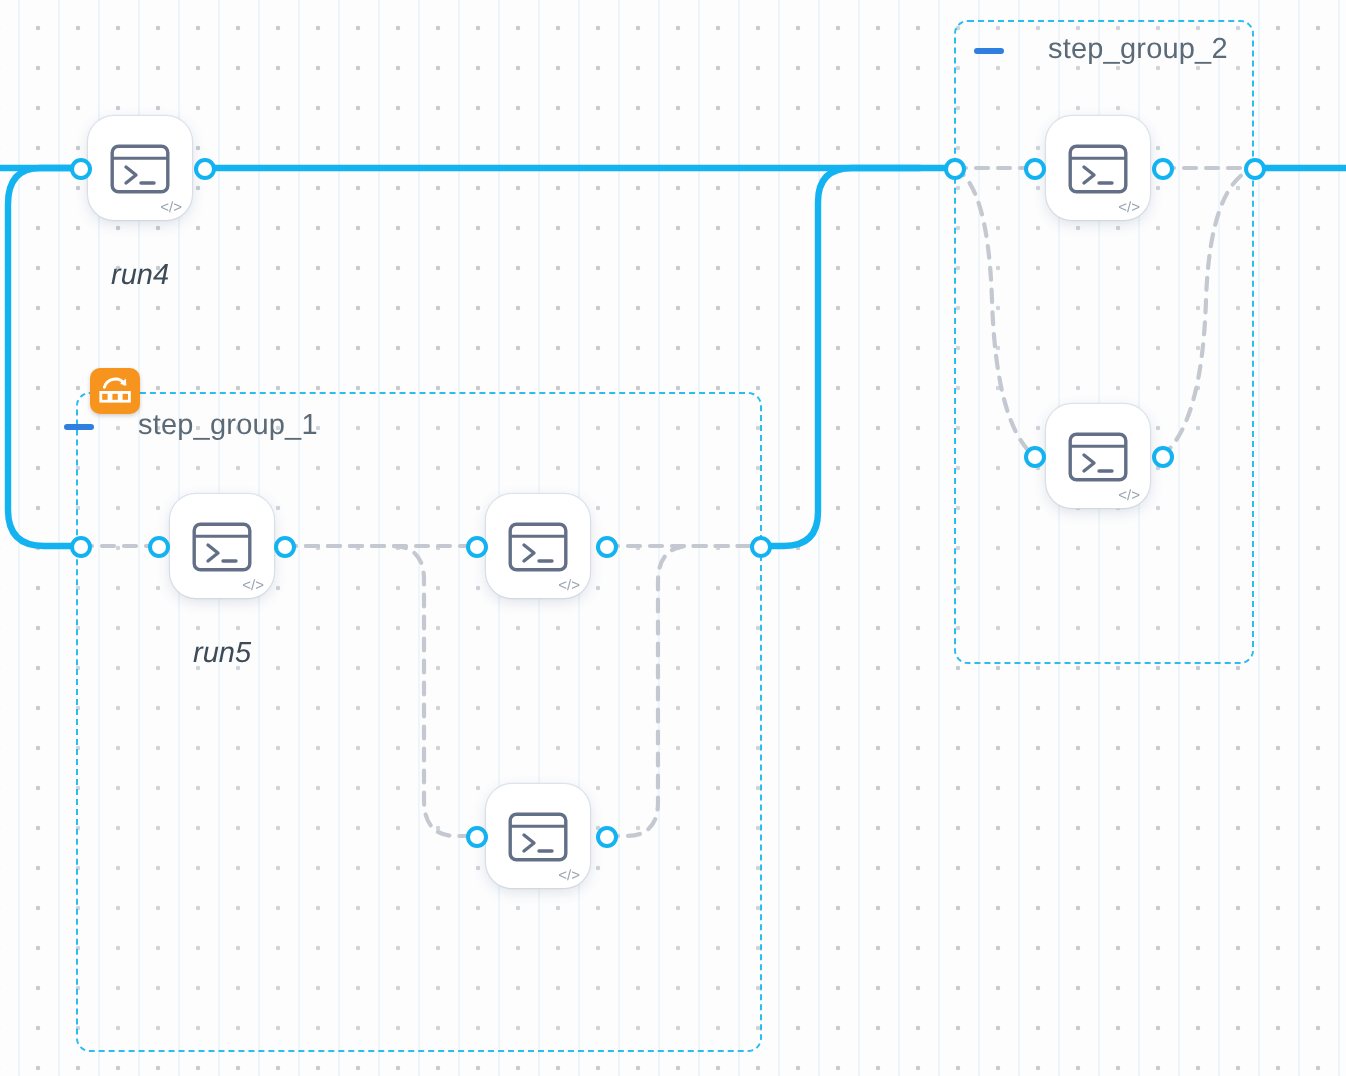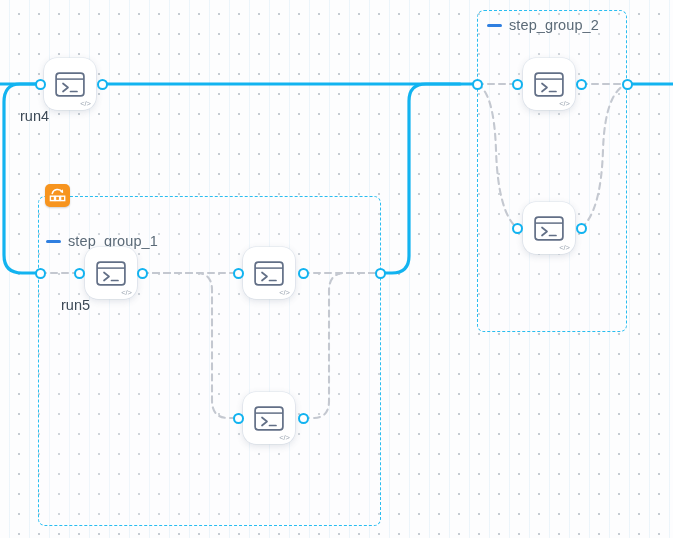--- a/index.html
+++ b/index.html
@@ -21,21 +21,21 @@
 
   
   .group{
     position:absolute;
     border:1.6px dashed #29bdf0;
     border-radius:7px;
     background:rgba(255,255,255,0.18);
     box-sizing:border-box;
   }
   .group-head{
-    position:absolute;display:flex;align-items:center;gap:7px;
+    position:absolute;display:flex;align-items:center;gap:22px;
     white-space:nowrap;
   }
   .collapse-dash{
     display:block;width:15px;height:3px;border-radius:2px;background:#2f7fe0;
   }
   .group-label{
     font-size:14.5px;color:#5b6a77;letter-spacing:.1px;
   }
   .group-badge{
     position:absolute;width:25px;height:23px;border-radius:5px;
@@ -49,22 +49,22 @@
     width:52px;height:52px;border-radius:13px;background:#ffffff;
     box-shadow:0 2px 7px rgba(60,80,110,.16), 0 0 0 .6px rgba(225,232,240,.9);
     position:relative;display:flex;align-items:center;justify-content:center;
   }
   .node-card .term{display:block;}
   .code-badge{
     position:absolute;right:5px;bottom:3px;font-size:7.5px;color:#9aa4b0;
     font-family:"Liberation Sans", sans-serif;line-height:1;
   }
   .node-label{
-    position:absolute;top:50px;left:-24px;width:100px;text-align:left;
-    font-size:14.5px;color:#3d4a57;
+    position:absolute;top:72px;left:-24px;width:100px;text-align:center;
+    font-size:14.5px;color:#3d4a57;font-style:italic;
   }
   
   .port{
     position:absolute;width:11px;height:11px;border-radius:50%;
     background:#ffffff;border:2.6px solid #12b3f0;box-sizing:border-box;
     z-index:6;
   }
 </style>
 </head>
 <body>
@@ -87,21 +87,21 @@
     <g fill="none" stroke="#12b3f0" stroke-width="3.2" stroke-linecap="round">
       <path d="M 0 84 L 40 84"></path>
       <path d="M 102 84 L 477 84"></path>
       <path d="M 627 84 L 673 84"></path>
       <path d="M 40 84 L 20 84 Q 4 84 4 102 L 4 255 Q 4 273 22 273 L 40 273"></path>
       <path d="M 380 273 L 392 273 Q 409 273 409 256 L 409 101 Q 409 84 426 84 L 460 84"></path>
     </g>
   </svg>
 
   <div class="group" style="left:38px;top:196px;width:343px;height:330px;"></div>
-  <div class="group-head" style="left:46px;top:205px;margin-top:28px;">
+  <div class="group-head" style="left:32px;top:205px;">
     <span class="collapse-dash"></span>
     <span class="group-label">step_group_1</span>
   </div>
   <div class="group-badge" style="left:45px;top:184px;">
     <svg width="17" height="15" viewBox="0 0 17 15">
       <path d="M3.2 5.6 A5.6 5.6 0 0 1 13.3 4.1" fill="none" stroke="#ffffff" stroke-width="1.5" stroke-linecap="round"></path>
       <path d="M13.9 1.2 L14.2 4.6 L11 4.0 Z" fill="#ffffff"></path>
       <rect x="1.4" y="8.2" width="4.1" height="4.4" fill="none" stroke="#ffffff" stroke-width="1.4"></rect>
       <rect x="6.5" y="8.2" width="4.1" height="4.4" fill="none" stroke="#ffffff" stroke-width="1.4"></rect>
       <rect x="11.6" y="8.2" width="4.1" height="4.4" fill="none" stroke="#ffffff" stroke-width="1.4"></rect>

